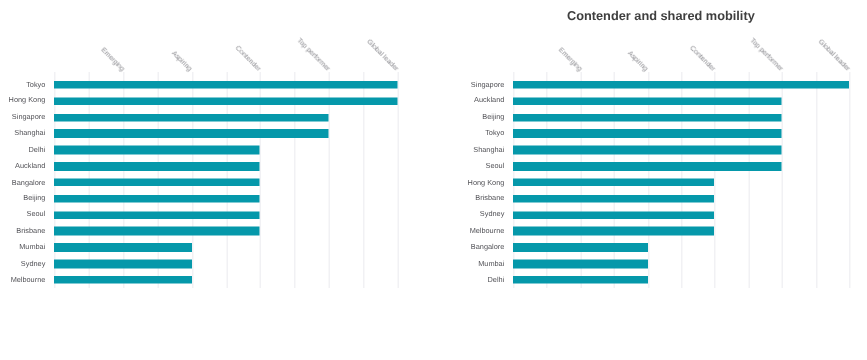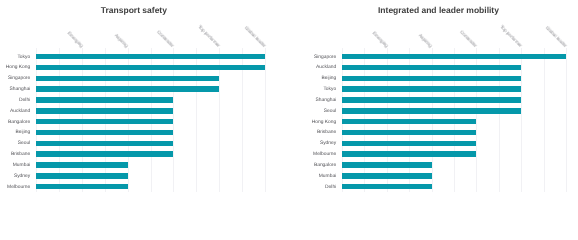--- a/index.html
+++ b/index.html
@@ -21,21 +21,20 @@
   .tick-anchor > span{position:absolute;will-change:opacity;right:0;bottom:0;
         font-size:4.65px;color:#86868b;white-space:nowrap;line-height:6px;
         display:block;transform-origin:100% 100%;transform:rotate(45deg);}
 </style>
 </head>
 <body>
 
 <div class="figure">
 
   <div class="panel" id="panel0">
-    <div class="chart-title" style="left: 100.8px; top: 5px; color: rgb(63, 63, 63);">Transport safety</div>
     <div class="plot-area" style="left: 36px; top: 51.3px; width: 229px; height: 140.8px;"></div>
   <div class="gridline" style="left: 36px; top: 48px; height: 144px; background: rgb(241, 241, 244);"></div>
       <div class="gridline" style="left: 58.9px; top: 48px; height: 144px; background: rgb(241, 241, 244);"></div>
       <div class="gridline" style="left: 81.8px; top: 48px; height: 144px; background: rgb(241, 241, 244);"></div>
       <div class="gridline" style="left: 104.7px; top: 48px; height: 144px; background: rgb(241, 241, 244);"></div>
       <div class="gridline" style="left: 127.6px; top: 48px; height: 144px; background: rgb(241, 241, 244);"></div>
       <div class="gridline" style="left: 150.5px; top: 48px; height: 144px; background: rgb(241, 241, 244);"></div>
       <div class="gridline" style="left: 173.4px; top: 48px; height: 144px; background: rgb(241, 241, 244);"></div>
       <div class="gridline" style="left: 196.3px; top: 48px; height: 144px; background: rgb(241, 241, 244);"></div>
       <div class="gridline" style="left: 219.2px; top: 48px; height: 144px; background: rgb(241, 241, 244);"></div>
@@ -78,21 +77,21 @@
       </div>
       <div class="tick-anchor" style="left: 216.8px; top: 49.4px;">
         <span style="color: rgb(134, 134, 139);">Top performer</span>
       </div>
       <div class="tick-anchor" style="left: 262.6px; top: 49.4px;">
         <span style="color: rgb(134, 134, 139);">Global leader</span>
       </div>
     </div>
 
   <div class="panel" id="panel1">
-    <div class="chart-title" style="left: 378px; top: 5px; color: rgb(63, 63, 63);">Integrated and leader mobility</div>
+    <div class="chart-title" style="left: 378px; top: 5px; color: rgb(63, 63, 63);">Contender and shared mobility</div>
     <div class="plot-area" style="left: 342px; top: 51.3px; width: 224px; height: 140.8px;"></div>
   <div class="gridline" style="left: 342px; top: 48px; height: 144px; background: rgb(241, 241, 244);"></div>
       <div class="gridline" style="left: 364.4px; top: 48px; height: 144px; background: rgb(241, 241, 244);"></div>
       <div class="gridline" style="left: 386.8px; top: 48px; height: 144px; background: rgb(241, 241, 244);"></div>
       <div class="gridline" style="left: 409.2px; top: 48px; height: 144px; background: rgb(241, 241, 244);"></div>
       <div class="gridline" style="left: 431.6px; top: 48px; height: 144px; background: rgb(241, 241, 244);"></div>
       <div class="gridline" style="left: 454px; top: 48px; height: 144px; background: rgb(241, 241, 244);"></div>
       <div class="gridline" style="left: 476.4px; top: 48px; height: 144px; background: rgb(241, 241, 244);"></div>
       <div class="gridline" style="left: 498.8px; top: 48px; height: 144px; background: rgb(241, 241, 244);"></div>
       <div class="gridline" style="left: 521.2px; top: 48px; height: 144px; background: rgb(241, 241, 244);"></div>

